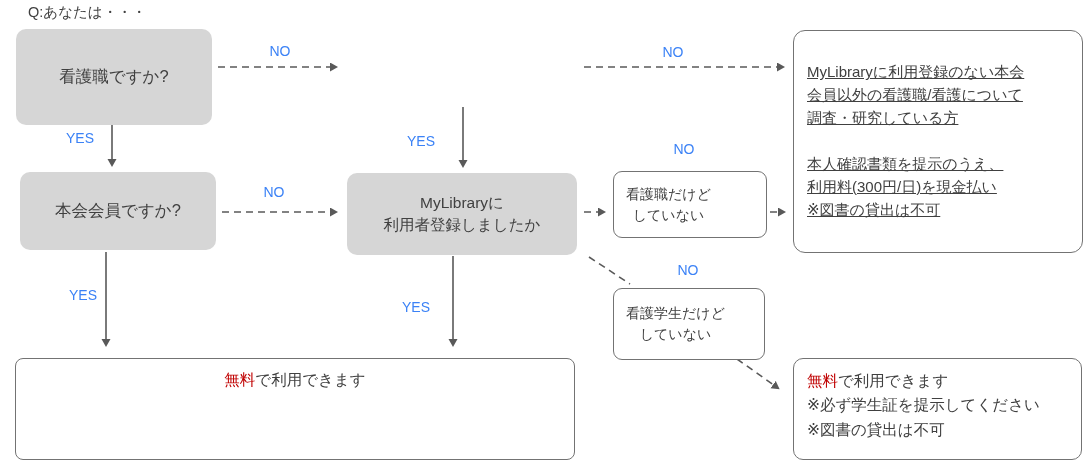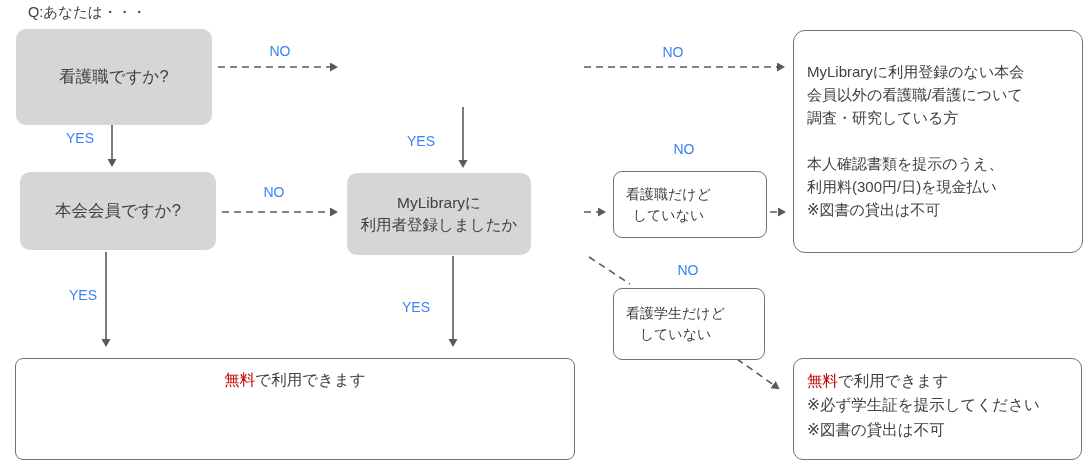--- a/index.html
+++ b/index.html
@@ -13,21 +13,21 @@
   .connectors line.dash { stroke-dasharray:7 5; }
   .node { position:absolute; box-sizing:border-box; display:flex; align-items:center;
           justify-content:center; text-align:center; }
   .node .txt { white-space:pre-line; }
   .gray { background:#d6d6d6; border-radius:10px; font-size:16.5px; }
   .outlined { background:#ffffff; border:1.6px solid #737373; border-radius:9px; }
   .node-mylibrary { font-size:15.5px; line-height:1.4; }
   .small-note { justify-content:flex-start; text-align:center; padding-left:12px;
                 font-size:14px; line-height:1.5; }
   .info-box { flex-direction:column; align-items:flex-start; justify-content:center;
-              text-align:left; padding:0 13px; font-size:15px; line-height:1.53; gap:23px; }
+              text-align:left; padding:0 13px; font-size:15px; line-height:1.53; gap:23px;text-decoration:underline; }
   .free-box { display:block; text-align:left; box-sizing:border-box; }
   .free-member { padding-top:10px; font-size:15.5px; line-height:1.45; }
   .free-member .headline { text-align:center; }
   .free-member .note { padding-left:9px; white-space:pre-line; }
   .free-student { padding:10px 13px 0 13px; font-size:15.5px; line-height:1.58; }
   .free-student .note { white-space:pre-line; }
   .red { color:#c00000; }
   .edge-label { position:absolute; width:44px; text-align:center; font-size:14px; color:#3b82f6; }
 </style>
 </head>
@@ -58,21 +58,21 @@
 
   <div class="node gray" style="left:16px; top:29px; width:196px; height:96px;">
     <span class="txt">看護職ですか?</span>
   </div>
 
 
   <div class="node gray" style="left:20px; top:172px; width:196px; height:78px;">
     <span class="txt">本会会員ですか?</span>
   </div>
 
-  <div class="node gray node-mylibrary" style="left:347px; top:173px; width:184px; height:82px;text-align:center;">
+  <div class="node gray node-mylibrary" style="left:347px; top:173px; width:230px; height:82px;text-align:center;">
     <span class="txt">MyLibraryに
 利用者登録しましたか</span>
   </div>
 
   <div class="node outlined small-note" style="left:613px; top:171px; width:154px; height:67px;">
     <span class="txt">看護職だけど
 していない</span>
   </div>
 
   <div class="node outlined small-note" style="left:613px; top:288px; width:152px; height:72px;">

